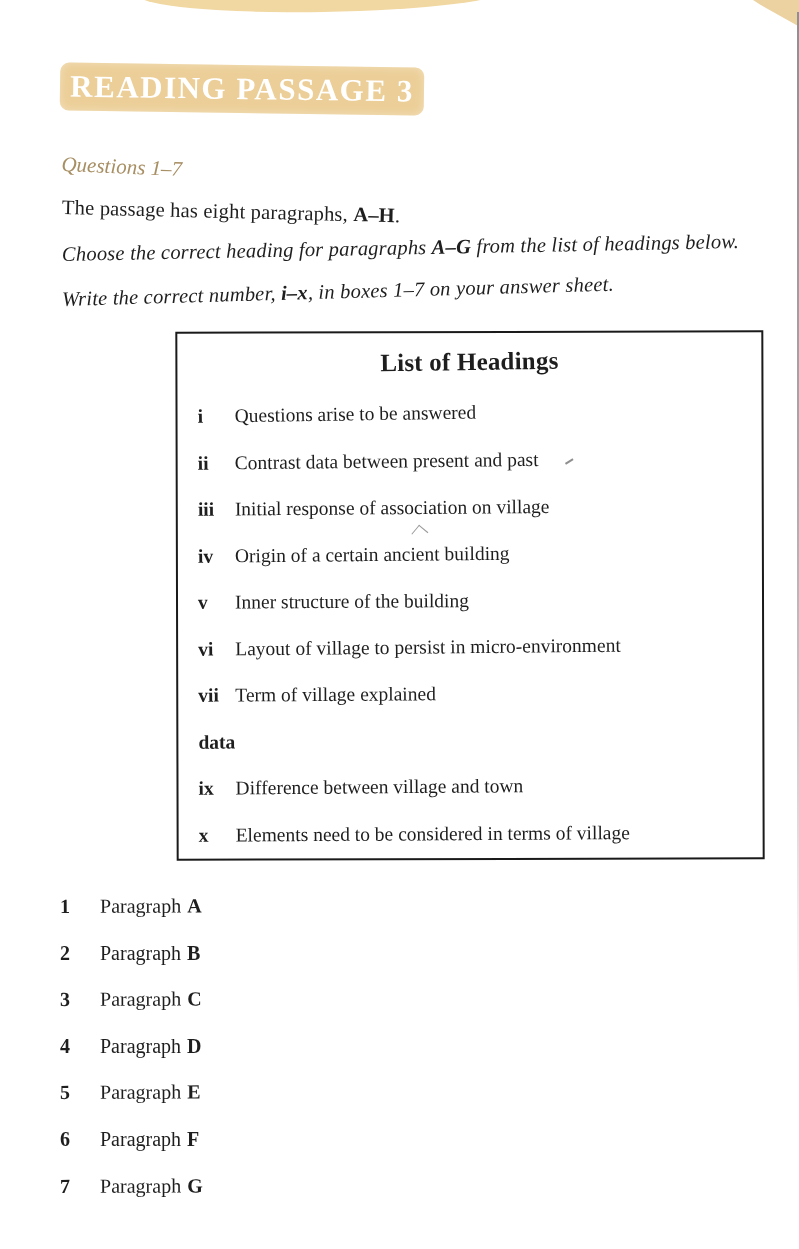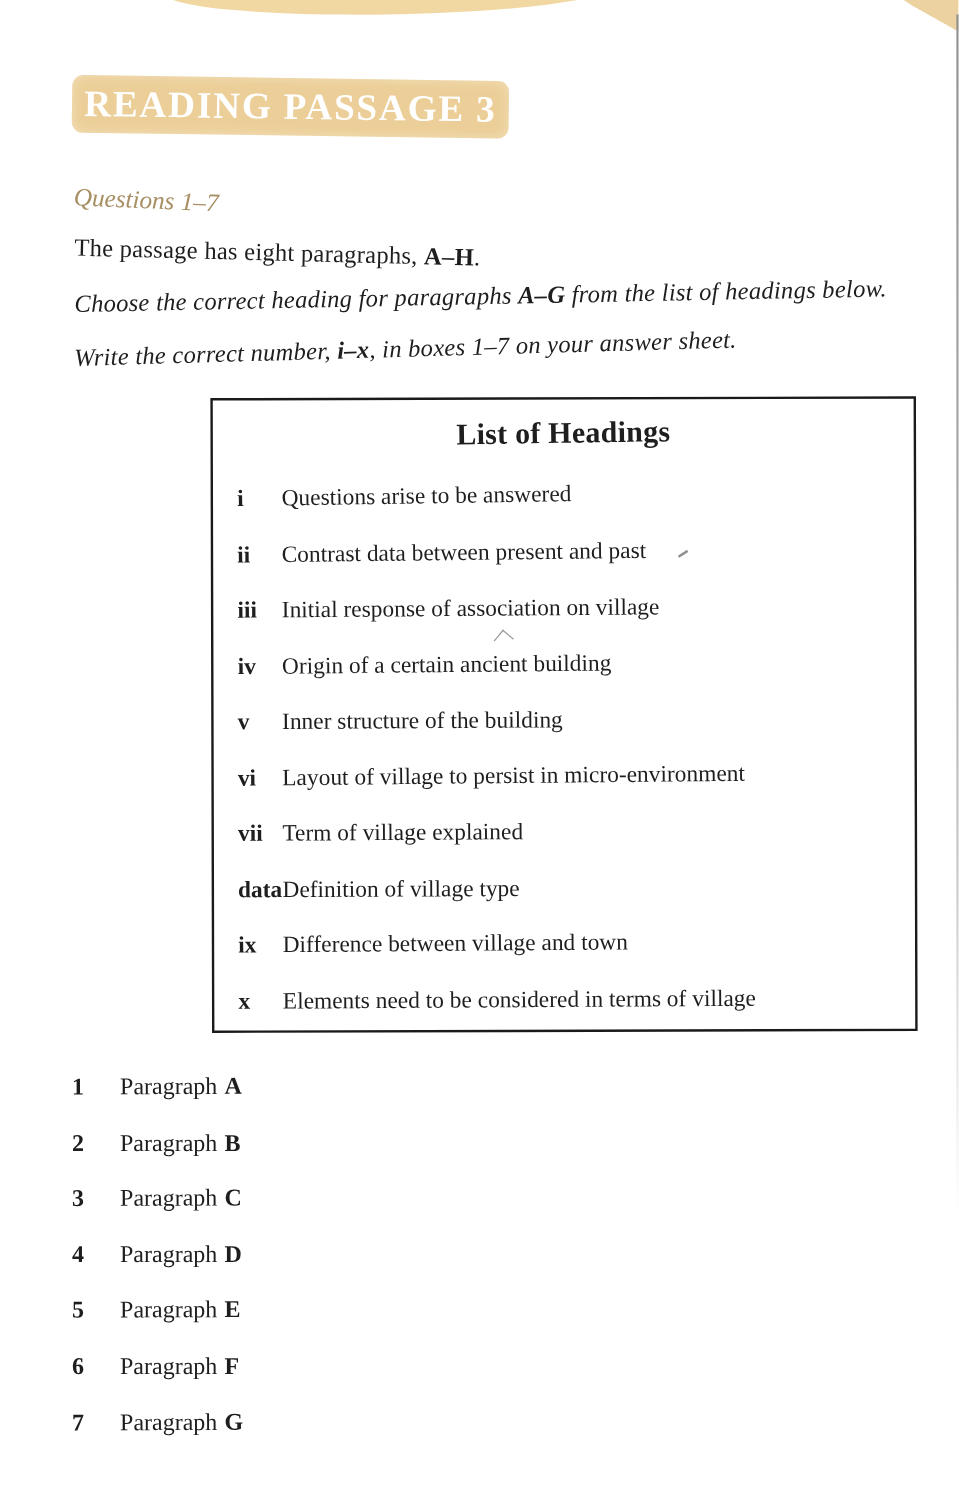--- a/index.html
+++ b/index.html
@@ -147,21 +147,20 @@
       <div class="hitem">
           <span class="hnum">vi</span>
           <span class="htext">Layout of village to persist in micro-environment</span>
         </div>
       <div class="hitem">
           <span class="hnum">vii</span>
           <span class="htext">Term of village explained</span>
         </div>
       <div class="hitem">
           <span class="hnum">data</span>
-          <span class="htext">Definition of village type</span>
         </div>
       <div class="hitem">
           <span class="hnum">ix</span>
           <span class="htext">Difference between village and town</span>
         </div>
       <div class="hitem">
           <span class="hnum">x</span>
           <span class="htext">Elements need to be considered in terms of village</span>
         </div>
     </div>

